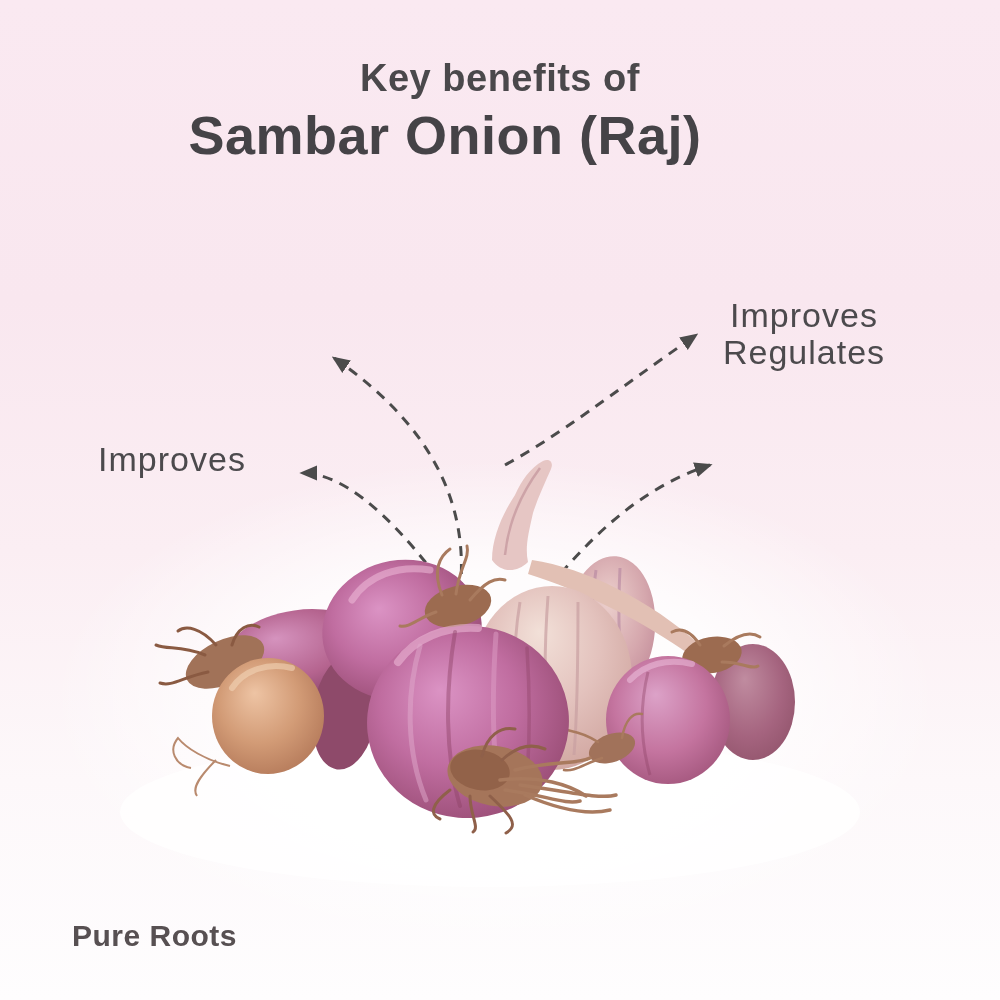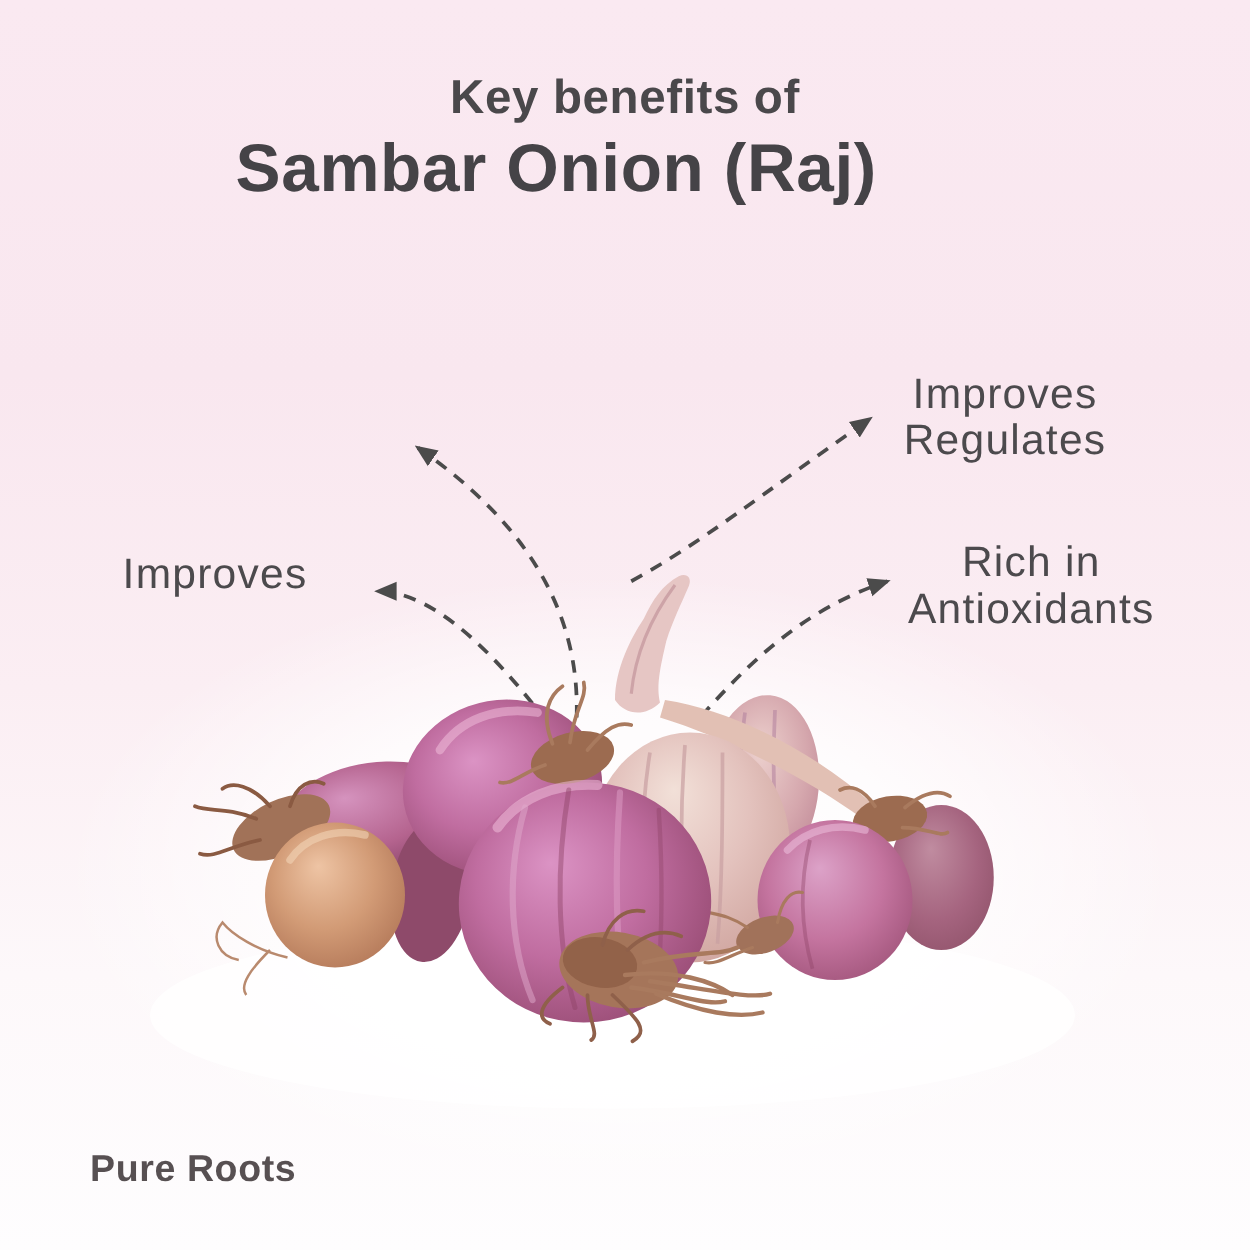--- a/index.html
+++ b/index.html
@@ -222,19 +222,15 @@
   <div class="subtitle">Key benefits of</div>
   <div class="title">Sambar Onion (Raj)</div>
 
   <div class="benefit immunity">
     <div>Improves</div>
     <div>Regulates</div>
   </div>
   <div class="benefit heart">
     <div>Improves</div>
   </div>
-  <div class="benefit antiox">
-    <div>Rich in</div>
-    <div>Antioxidants</div>
-  </div>
 
   <div class="brand">Pure Roots</div>
 </div>
 
 </body></html>

